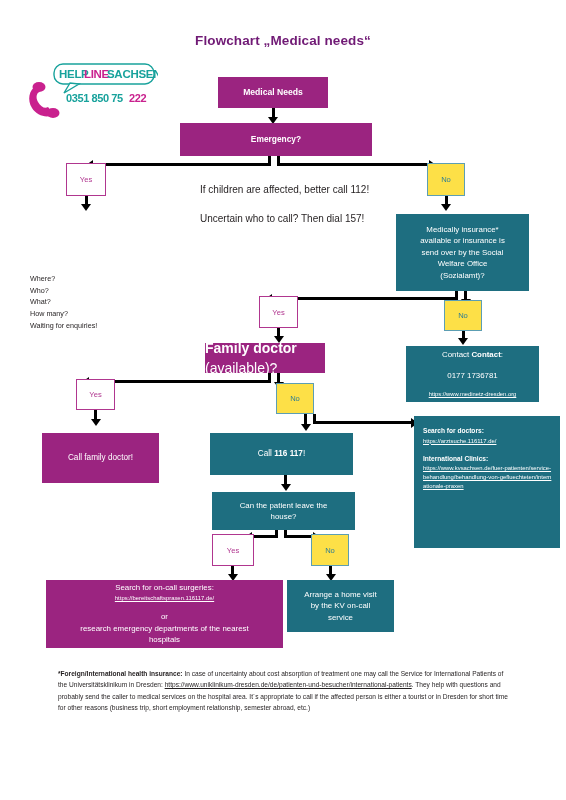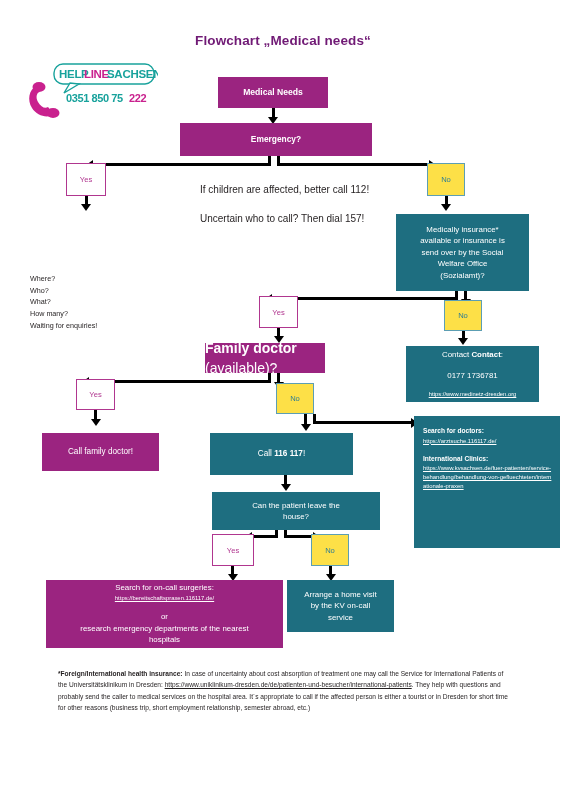--- a/index.html
+++ b/index.html
@@ -246,39 +246,39 @@
   <div class="node dec-no" style="left:276px; top:383px; width:38px; height:31px; font-size:7.6px;">
     <span>No</span>
   </div>
 
   <div class="vline" style="left:304px; top:414px; width:3px; height:11px;"></div>
   <div class="vline" style="left:313px; top:414px; width:3px; height:8px;"></div>
   <div class="hline" style="left:313px; top:421px; width:99px; height:3px;"></div>
   <div class="arrow-r" style="left:411px; top:417.5px;"></div>
   <div class="arrow-d" style="left:301px; top:424px;"></div>
 
-  <div class="node mag" style="left:42px; top:433px; width:117px; height:38px; font-size:8.2px;">
+  <div class="node mag" style="left:42px; top:433px; width:117px; height:50px; font-size:8.2px;">
     <span>Call family doctor!</span>
   </div>
 
   <div class="node teal" style="left:210px; top:433px; width:143px; height:42px; font-size:8.2px;">
     <span><span>Call </span><b>116 117</b><span>!</span></span>
   </div>
   <div class="vline" style="left:284px; top:475px; width:3px; height:10px;"></div>
   <div class="arrow-d" style="left:280.5px; top:484px;"></div>
 
   <div class="node teal" id="doctors-panel" style="left:414px; top:416px; width:146px; height:132px;">
     <span class="hd">Search for doctors:</span>
     <span class="ur">https://arztsuche.116117.de/</span>
     <span class="gap"></span>
     <span class="hd">International Clinics:</span>
     <span class="ur">https://www.kvsachsen.de/fuer-patienten/service-behandlung/behandlung-von-gefluechteten/internationale-praxen</span>
   </div>
 
-  <div class="node teal" style="left:212px; top:492px; width:168px; height:38px; font-size:7.9px;">
+  <div class="node teal" style="left:212px; top:492px; width:143px; height:38px; font-size:7.9px;">
     <span class="t-line">Can the patient leave the</span>
     <span class="t-line">house?</span>
   </div>
 
   <div class="vline" style="left:275px; top:530px; width:3px; height:8px;"></div>
   <div class="vline" style="left:284px; top:530px; width:3px; height:8px;"></div>
   <div class="hline" style="left:251px; top:535px; width:27px; height:3px;"></div>
   <div class="hline" style="left:284px; top:535px; width:30px; height:3px;"></div>
   <div class="arrow-l" style="left:245px; top:531.5px;"></div>
   <div class="arrow-r" style="left:313px; top:531.5px;"></div>

